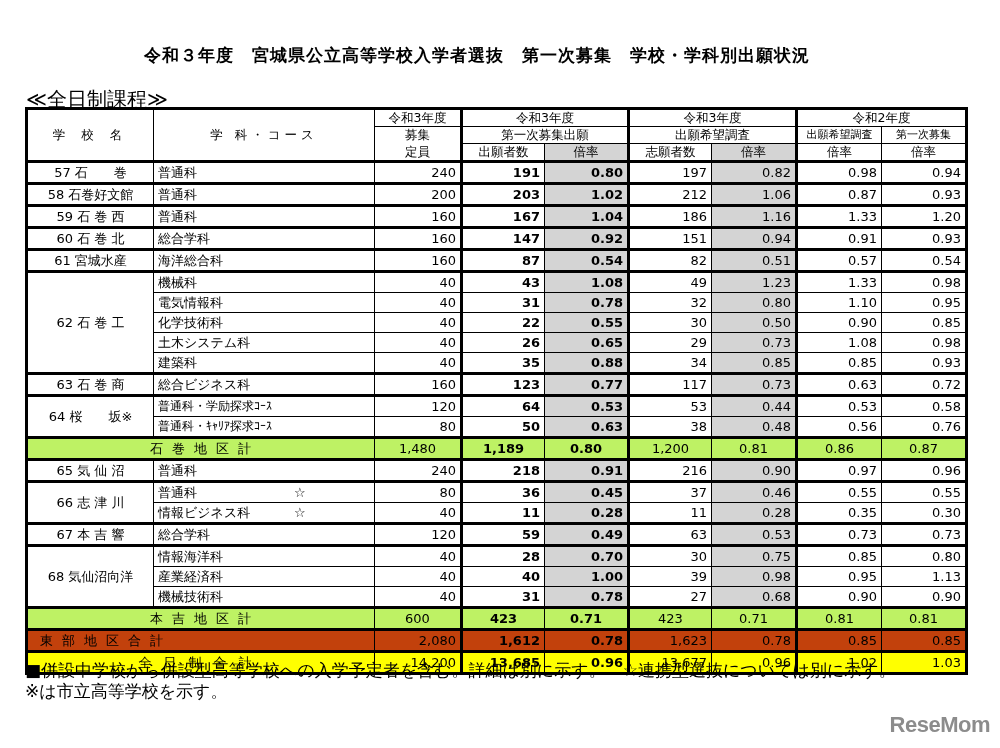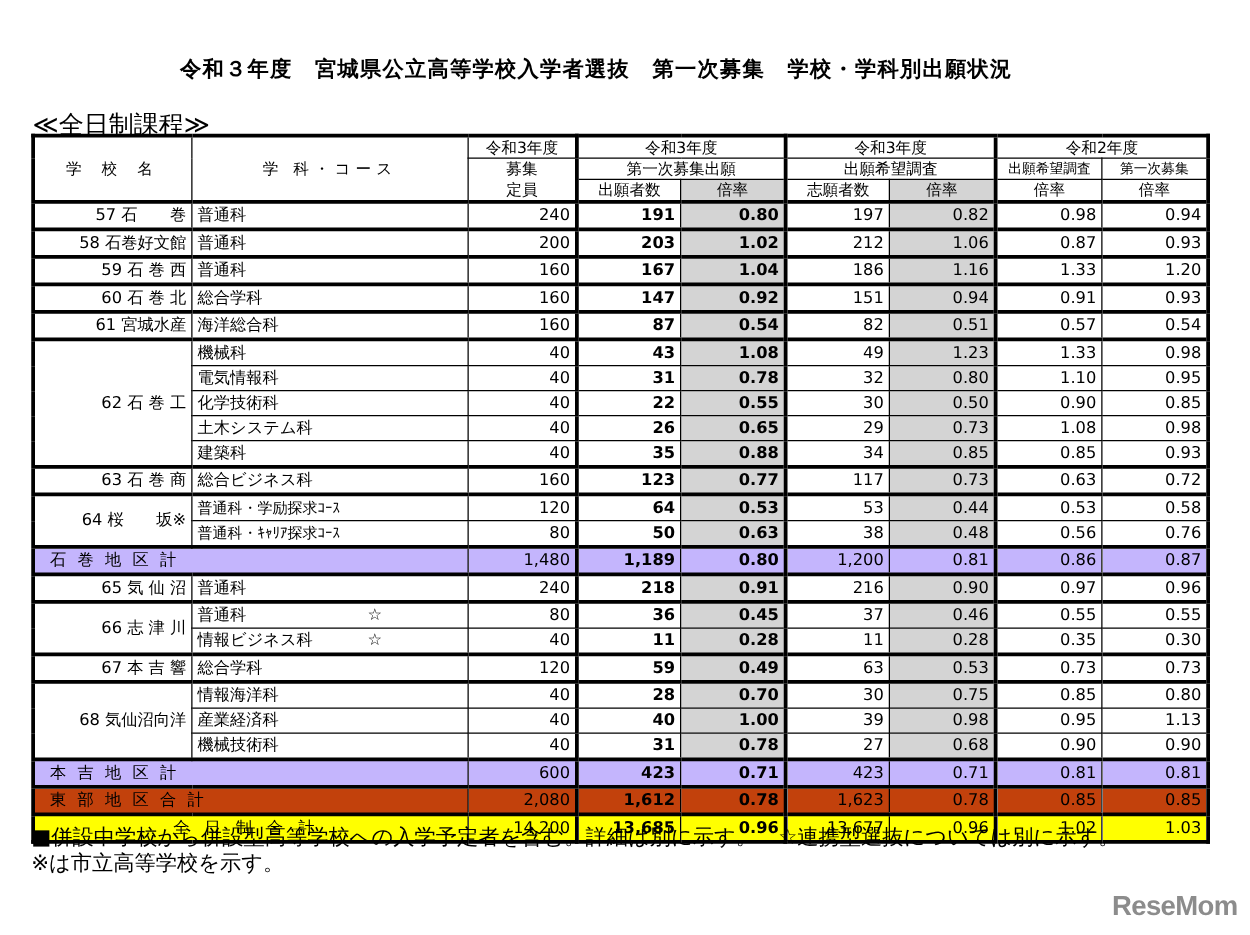--- a/index.html
+++ b/index.html
@@ -13,22 +13,22 @@
   table.grid td { border:1px solid #000; padding:0 4px; height:19px; line-height:19px;
                   white-space:nowrap; overflow:hidden; }
   table.grid td.hd { text-align:center; font-size:12.5px; line-height:16px; height:16px; padding:0 2px; }
   .num { text-align:right; }
   .bold { font-weight:bold; }
   .grey { background:#d4d4d4; }
   .bl { border-left:3px solid #000 !important; }
   .br { border-right:3px solid #000 !important; }
   .bt { border-top:3px solid #000 !important; }
   .bb { border-bottom:3px solid #000 !important; }
-  .school { text-align:right; }
-  .orange td { background:#c4b5fd; }
+  .school { text-align:center; }
+  .orange td { background:#bef264;text-align:center; }
   .blue td { background:#c2410c; }
   .yellow td { background:#ffff00; height:22px; line-height:22px; }
   .sumlabel { letter-spacing:9px; padding-left:12px !important; }
   .totlabel { text-align:center; letter-spacing:12px; }
   .star { display:inline-block; position:absolute; left:140px; }
   .course { position:relative; }
   .notes { position:absolute; left:25px; top:660px; font-size:17px; line-height:21px; white-space:pre; }
   .logo { position:absolute; right:10px; top:712px; font-size:22px; font-weight:bold;
           color:#8c8c8c; font-family:"Liberation Sans",sans-serif; letter-spacing:-0.5px; }
 </style>

